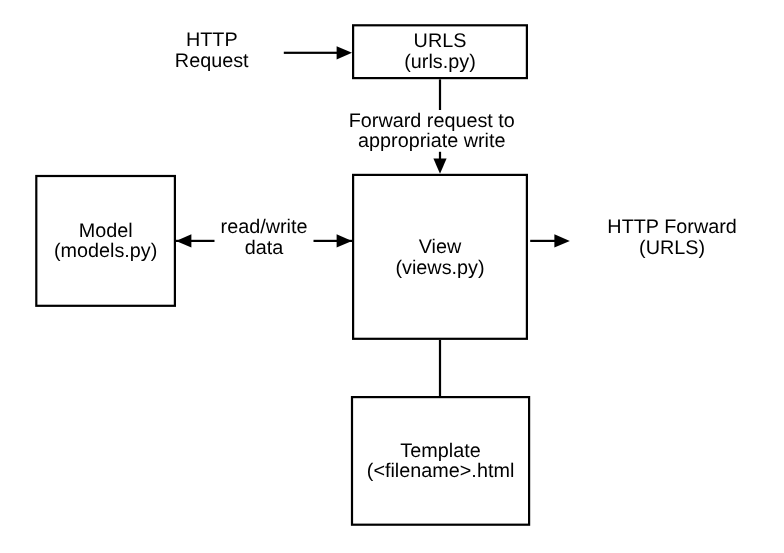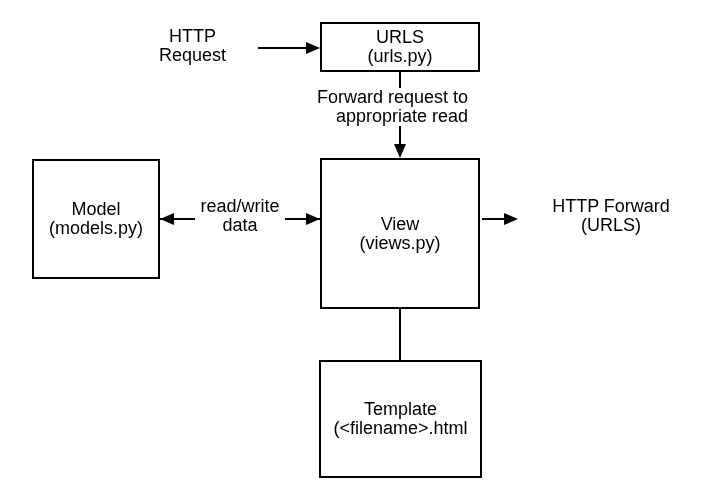--- a/index.html
+++ b/index.html
@@ -18,21 +18,21 @@
   .canvas{position:relative;width:713px;height:503px;background:var(--bg);}
   .box{
     position:absolute;box-sizing:border-box;
     border:2px solid var(--stroke);background:var(--boxfill);
     display:flex;flex-direction:column;align-items:center;justify-content:center;
     text-align:center;font-size:18px;line-height:19px;
   }
   .label{position:absolute;font-size:18px;line-height:19px;}
   .label span{display:block;}
   .center{text-align:center;}
-  .leftalign{text-align:right;}
+  .leftalign{text-align:center;margin-top:12px;}
   .bgwhite{background:var(--bg);}
   .hline{position:absolute;height:2px;background:var(--stroke);}
   .vline{position:absolute;width:2px;background:var(--stroke);}
   .head{position:absolute;width:0;height:0;}
   .head-right{border-top:6px solid transparent;border-bottom:6px solid transparent;border-left:14px solid var(--stroke);}
   .head-left{border-top:6px solid transparent;border-bottom:6px solid transparent;border-right:14px solid var(--stroke);}
   .head-down{border-left:6px solid transparent;border-right:6px solid transparent;border-top:14px solid var(--stroke);}
   .head-up{border-left:6px solid transparent;border-right:6px solid transparent;border-bottom:14px solid var(--stroke);}
 </style>
 </head>
@@ -76,21 +76,21 @@
     <span>(&lt;filename&gt;.html</span>
   </div>
 
   <div class="label center" style="left:145px;top:27px;width:95px;">
     <span>HTTP</span>
     <span>Request</span>
   </div>
 
   <div class="label leftalign bgwhite" style="left:317px;top:88px;">
     <span>Forward request to</span>
-    <span>appropriate read</span>
+    <span>appropriate write</span>
   </div>
 
   <div class="label center bgwhite" style="left:195px;top:197px;width:90px;">
     <span>read/write</span>
     <span>data</span>
   </div>
 
   <div class="label center" style="left:524px;top:197px;width:174px;">
     <span>HTTP Forward</span>
     <span>(URLS)</span>

